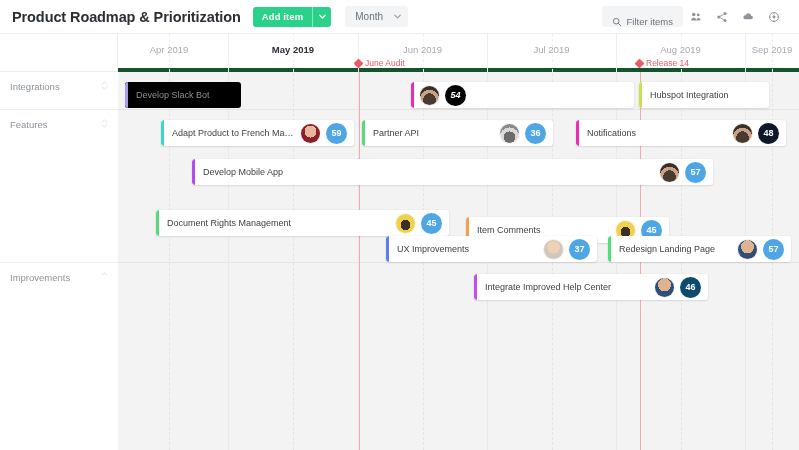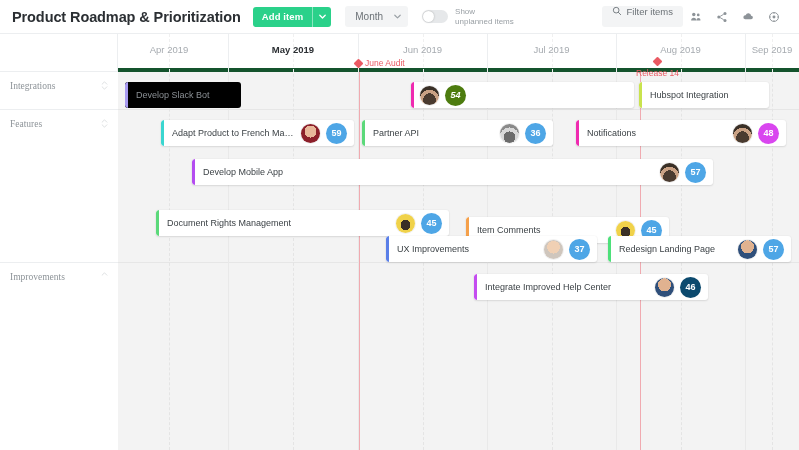--- a/index.html
+++ b/index.html
@@ -44,40 +44,40 @@
     width: 26px; height: 13px; border-radius: 7px; background: #e6e8ea; position: relative;
   }
   .toggle .knob {
     position: absolute; left: 1px; top: 1px; width: 11px; height: 11px;
     border-radius: 50%; background: #fff; box-shadow: 0 0 2px rgba(0,0,0,.28);
   }
   .toggle-label { font-size: 8px; color: #9aa0a5; line-height: 1.25; }
   .header-right { margin-left: auto; display: flex; align-items: center; gap: 0; }
   .filter-box {
     background: #f3f4f5; border-radius: 3px; height: 21px; display: flex;
-    align-items: flex-start; gap: 5px; padding: 0 10px; cursor: pointer;
+    align-items: flex-end; gap: 5px; padding: 0 10px; cursor: pointer;
   }
   .filter-box .lbl { font-size: 9.5px; color: #6c7277; }
   .filter-box svg { width: 10px; height: 10px; }
   .hdr-icon {
     width: 26px; height: 26px; display: flex; align-items: center; justify-content: center;
     cursor: pointer;
   }
   .hdr-icon svg { width: 12px; height: 12px; }
 
   
   .sidebar {
     position: absolute; top: 34px; left: 0; width: 118px; height: 416px;
     background: #fff; border-right: 1px solid #eceef0; z-index: 3;
   }
   .side-head { height: 38px; border-bottom: 1px solid #eceef0; background:#fff; }
   .group-row {
     position: absolute; left: 0; width: 118px;
     display: flex; align-items: flex-start; padding: 9px 9px 0 10px;
-    border-top: 1px solid #eceef0; background: #fff; cursor: pointer; font-family: Liberation Serif, serif;
+    border-top: 1px solid #eceef0; background: #fff; cursor: pointer;
   }
   .group-row:first-of-type { border-top: none; }
   .group-name { font-size: 9.5px; color: #8d9398; flex: 1; }
   .group-chev { width: 10px; display: flex; flex-direction: column; align-items: center; gap: 1px; opacity: .5; }
   .group-chev svg { width: 7px; height: 4px; }
 
   
   .timeline {
     position: absolute; top: 34px; left: 118px; width: 681px; height: 416px;
     background: #f3f3f3; overflow: hidden;
@@ -151,29 +151,20 @@
       </button>
     </div>
 
     <div class="zoom-select">
       <span class="lbl">Month</span>
       <svg viewBox="0 0 10 10">
         <path d="M2 3.6 L5 6.6 L8 3.6" fill="none" stroke="#9aa0a5" stroke-width="1.3" stroke-linecap="round" stroke-linejoin="round"></path>
       </svg>
     </div>
 
-    <div class="toggle-wrap">
-      <div class="toggle">
-        <div class="knob"></div>
-      </div>
-      <div class="toggle-label">
-        <div>Show</div>
-        <div>unplanned items</div>
-      </div>
-    </div>
 
     <div class="header-right">
       <div class="filter-box">
         <svg viewBox="0 0 12 12">
           <circle cx="5" cy="5" r="3.4" fill="none" stroke="#7b8287" stroke-width="1.2"></circle>
           <path d="M7.6 7.6 L10.4 10.4" stroke="#7b8287" stroke-width="1.2" stroke-linecap="round"></path>
         </svg>
         <span class="lbl">Filter items</span>
       </div>
 
@@ -300,35 +291,35 @@
           </div>
         </div>
     </div>
     <div id="milestones">
         <div class="milestone-line" style="left: 241px;"></div>
         <div class="milestone-head" style="left: 241px; top: 24px;">
           <div class="milestone-diamond"></div>
           <span class="milestone-lbl">June Audit</span>
         </div>
         <div class="milestone-line" style="left: 522px;"></div>
-        <div class="milestone-head" style="left: 522px; top: 24px; flex-direction: column;">
+        <div class="milestone-head" style="left: 522px; top: 24px;">
           <div class="milestone-diamond"></div>
           <span class="milestone-lbl">Release 14</span>
         </div>
       </div>
     <div id="bars">
         <div class="bar unplanned" style="left: 7px; width: 116px; top: 48px;">
           <div class="bar-strip" style="background: rgb(169, 155, 240);"></div>
           <div class="bar-title">Develop Slack Bot</div>
         </div>
         <div class="bar" style="left: 293px; width: 223px; top: 48px;">
           <div class="bar-strip" style="background: rgb(239, 43, 176);"></div>
           <div class="bar-right">
             <div class="avatar" style="background-image: radial-gradient(circle at 50% 72%, rgb(74, 59, 48) 0px, rgb(74, 59, 48) 38%, rgb(201, 161, 132) 38%, rgb(201, 161, 132) 58%, rgb(58, 48, 39) 58%, rgb(58, 48, 39) 100%);"></div>
-            <div class="score" style="background: #4d7c0f; font-style: italic;">54</div>
+            <div class="score" style="background: #000000; font-style: italic;">54</div>
           </div>
         </div>
         <div class="bar" style="left: 521px; width: 130px; top: 48px;">
           <div class="bar-strip" style="background: rgb(201, 227, 77);"></div>
           <div class="bar-title">Hubspot Integration</div>
         </div>
         <div class="bar" style="left: 43px; width: 193px; top: 86px;">
           <div class="bar-strip" style="background: rgb(58, 214, 208);"></div>
           <div class="bar-title">Adapt Product to French Market</div>
           <div class="bar-right">
@@ -342,21 +333,21 @@
           <div class="bar-right">
             <div class="avatar" style="background-image: radial-gradient(circle at 50% 70%, rgb(107, 107, 107) 0px, rgb(107, 107, 107) 36%, rgb(216, 216, 216) 36%, rgb(216, 216, 216) 60%, rgb(138, 138, 138) 60%, rgb(138, 138, 138) 100%);"></div>
             <div class="score" style="background: rgb(78, 166, 230);">36</div>
           </div>
         </div>
         <div class="bar" style="left: 458px; width: 210px; top: 86px;">
           <div class="bar-strip" style="background: rgb(239, 43, 176);"></div>
           <div class="bar-title">Notifications</div>
           <div class="bar-right">
             <div class="avatar" style="background-image: radial-gradient(circle at 50% 72%, rgb(74, 59, 48) 0px, rgb(74, 59, 48) 38%, rgb(201, 161, 132) 38%, rgb(201, 161, 132) 58%, rgb(58, 48, 39) 58%, rgb(58, 48, 39) 100%);"></div>
-            <div class="score" style="background: #d946ef;">48</div>
+            <div class="score" style="background: #0f172a;">48</div>
           </div>
         </div>
         <div class="bar" style="left: 74px; width: 521px; top: 125px;">
           <div class="bar-strip" style="background: rgb(180, 76, 240);"></div>
           <div class="bar-title">Develop Mobile App</div>
           <div class="bar-right">
             <div class="avatar" style="background-image: radial-gradient(circle at 50% 72%, rgb(74, 59, 48) 0px, rgb(74, 59, 48) 38%, rgb(201, 161, 132) 38%, rgb(201, 161, 132) 58%, rgb(58, 48, 39) 58%, rgb(58, 48, 39) 100%);"></div>
             <div class="score" style="background: rgb(78, 166, 230);">57</div>
           </div>
         </div>

